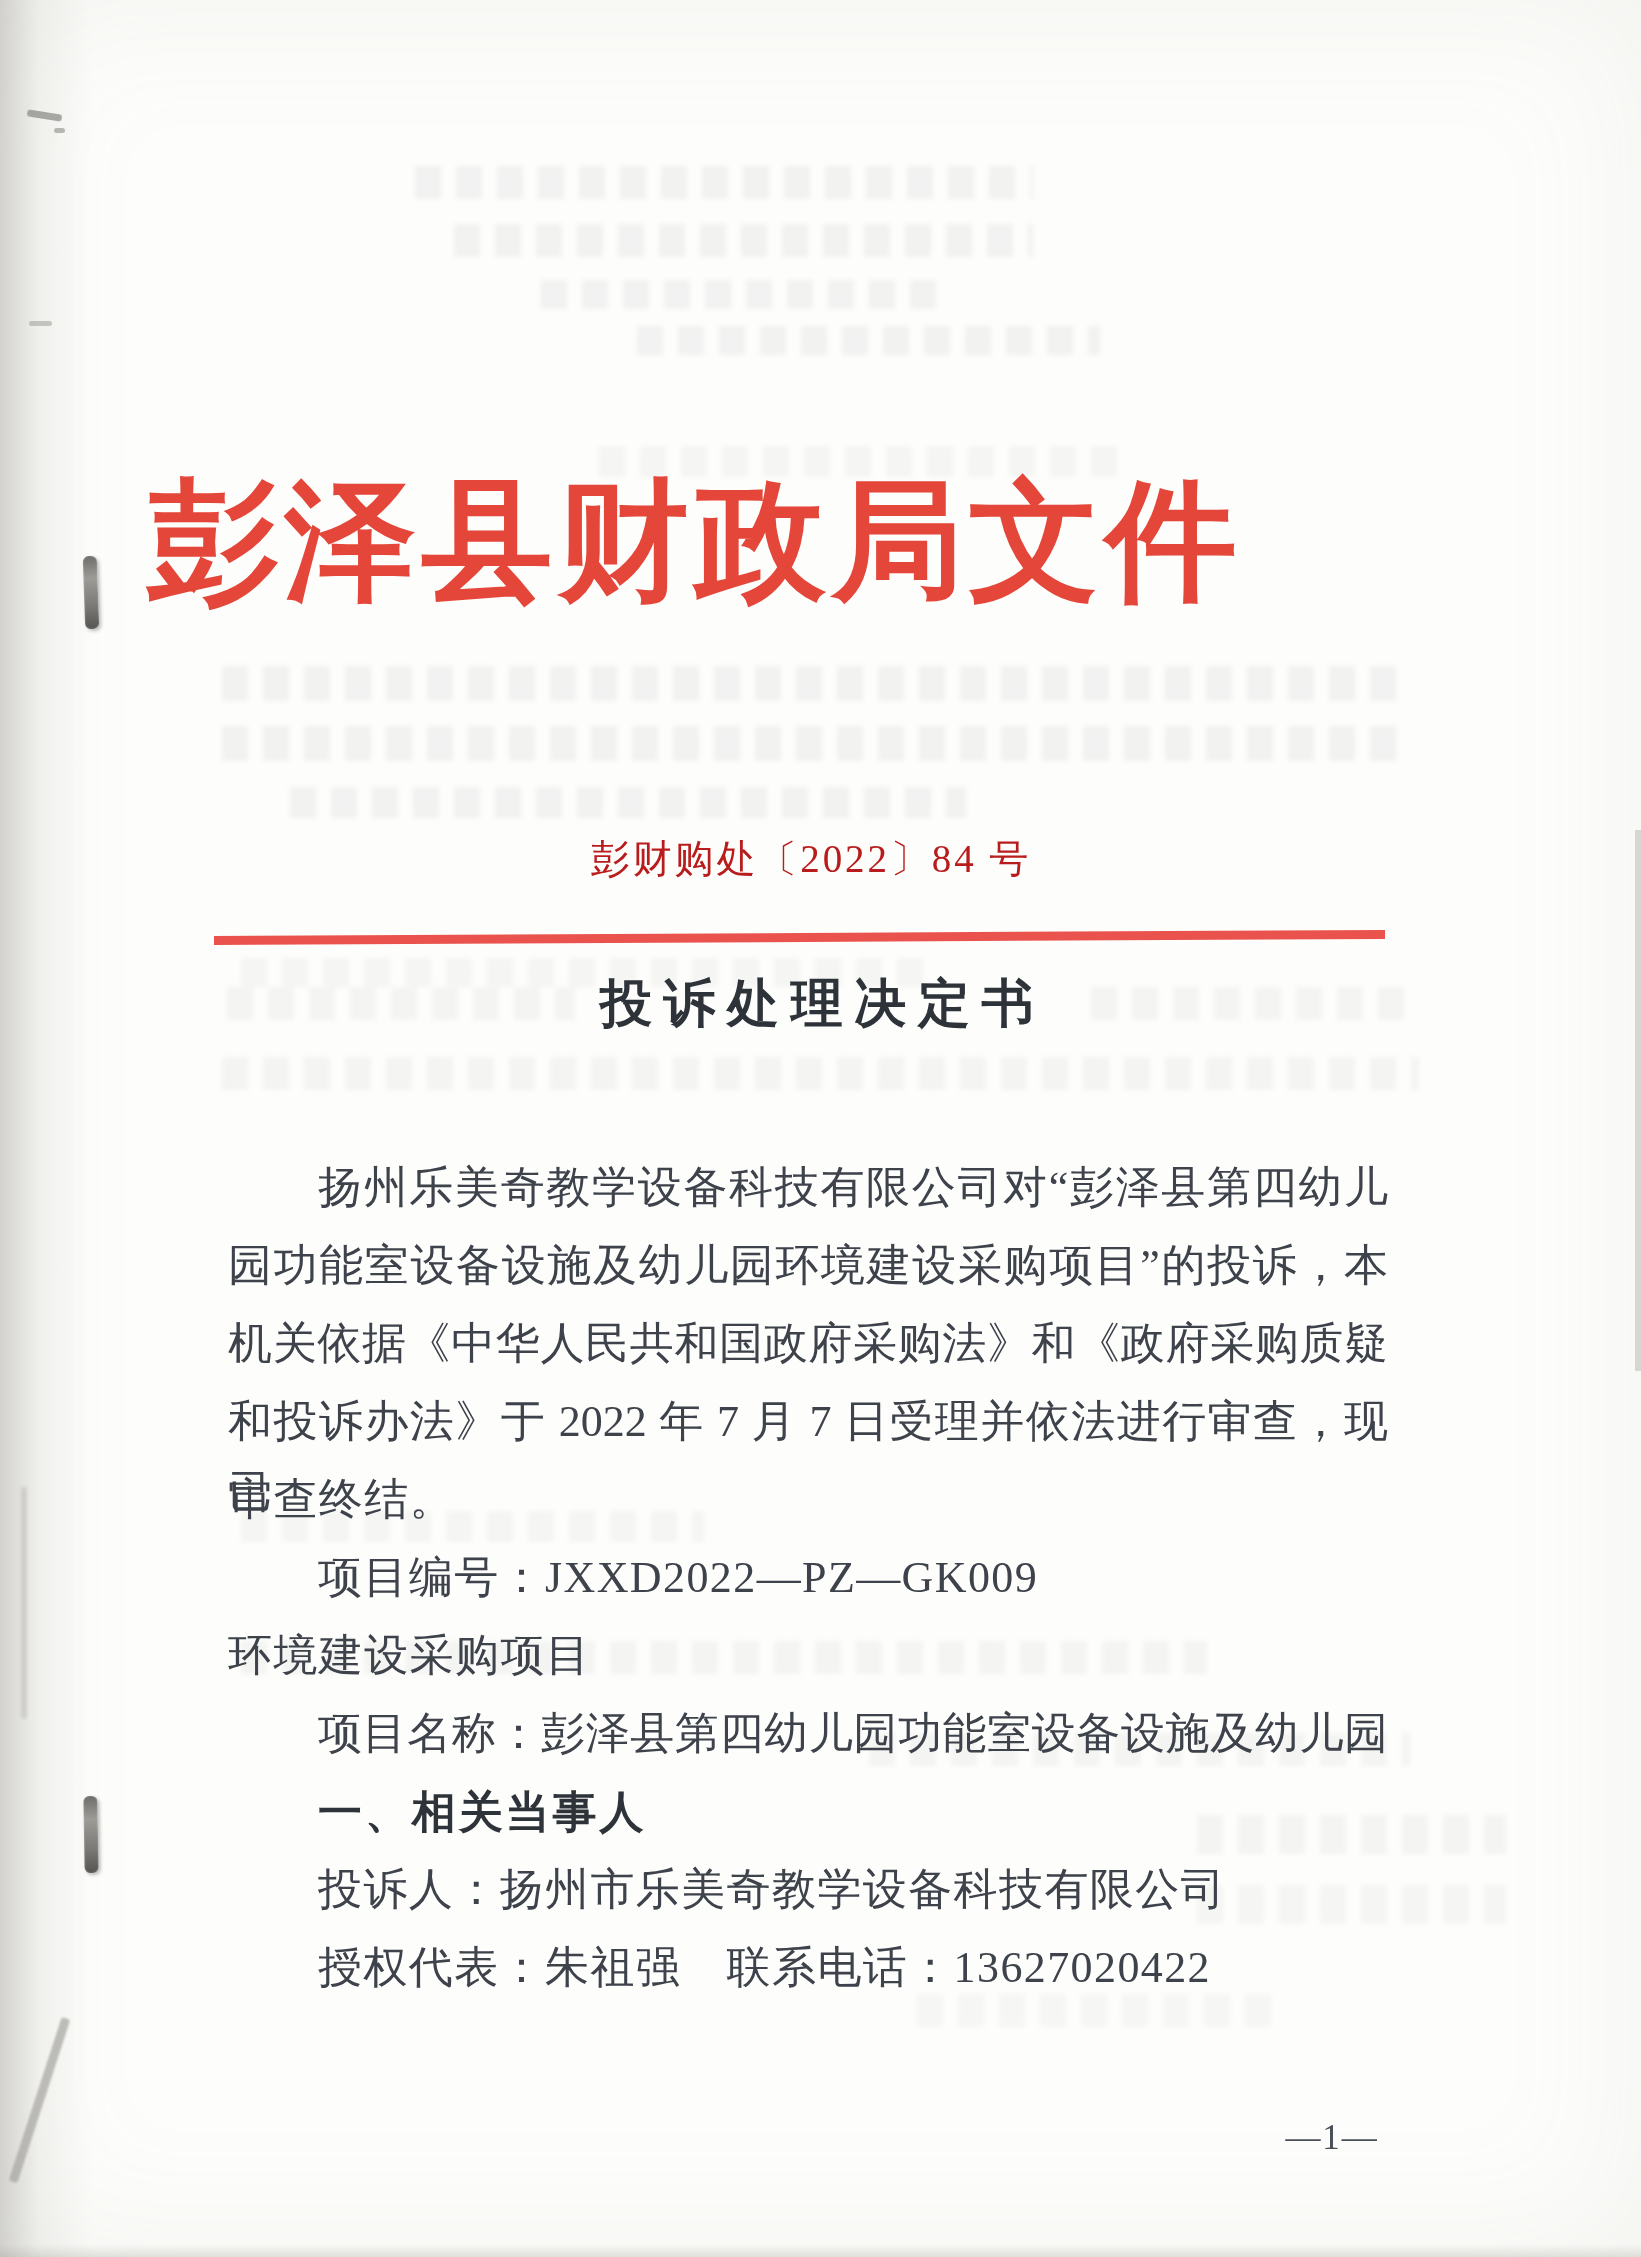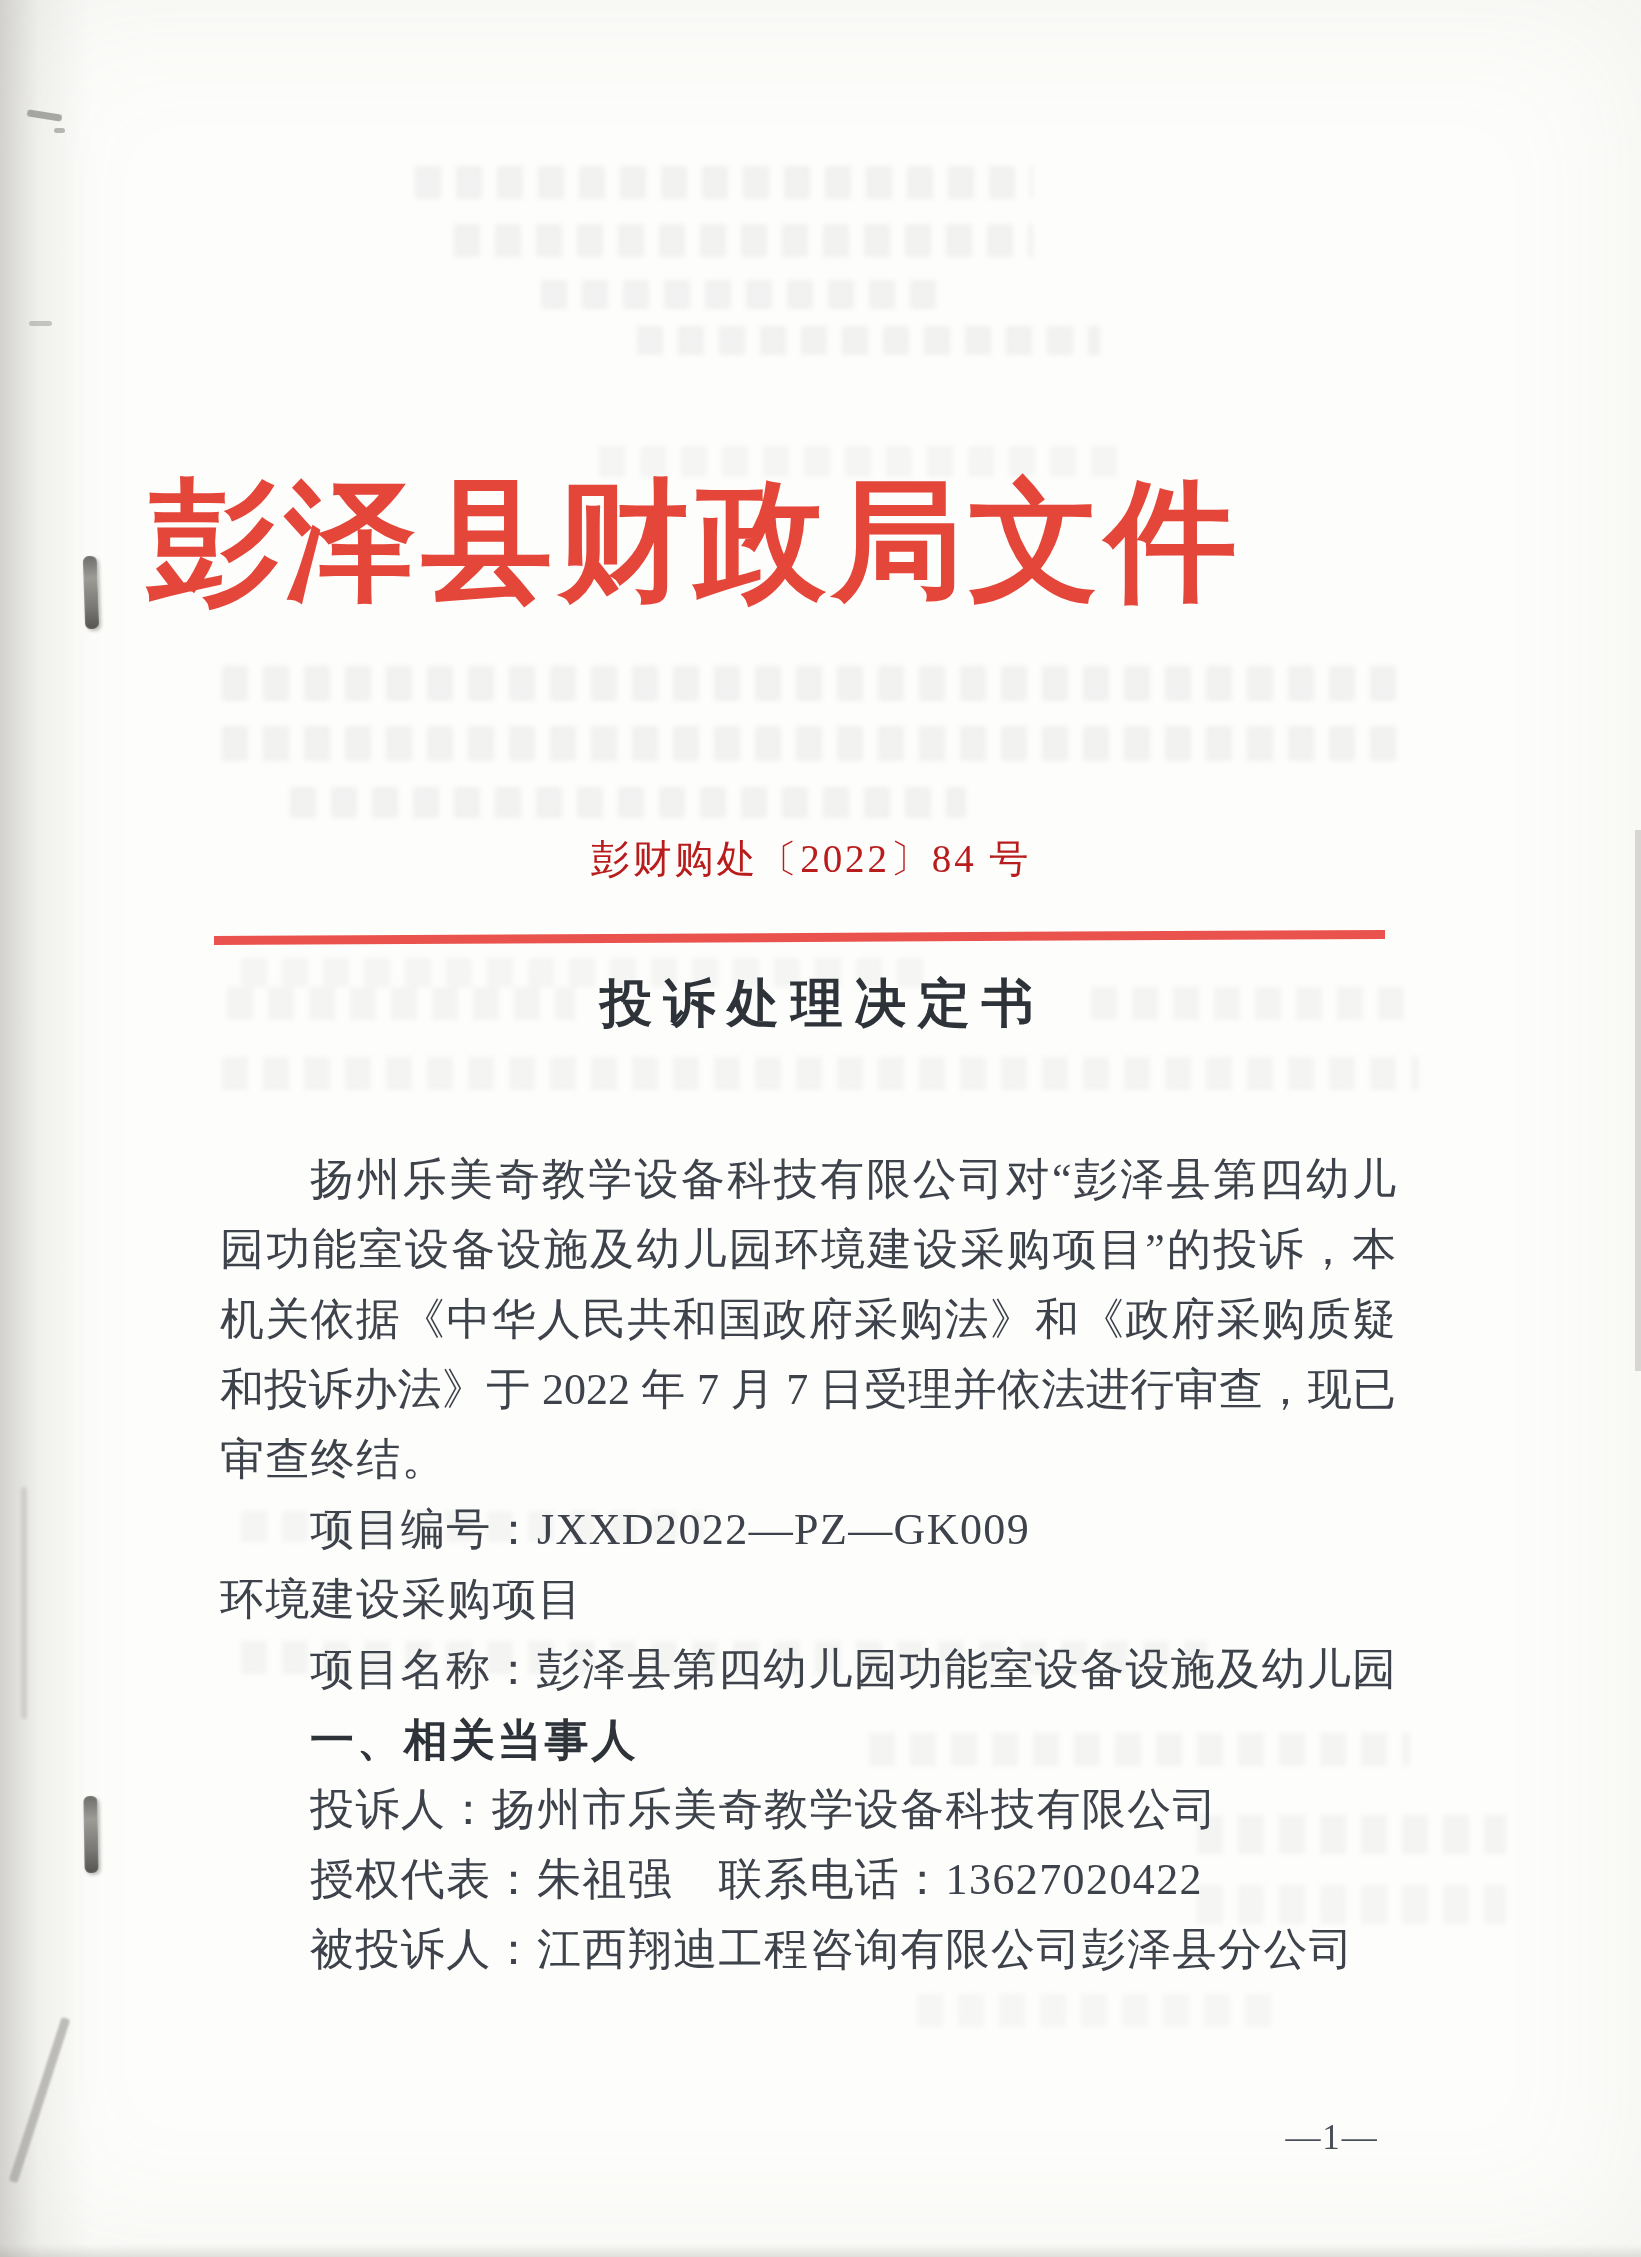--- a/index.html
+++ b/index.html
@@ -53,21 +53,21 @@
   .doc-title{
     position:absolute;left:0;top:967px;width:1641px;margin:2px;
     text-align:center;font-size:52px;font-weight:600;letter-spacing:11.6px;
     color:var(--heading-ink,#2e333a);
   }
   
   .body{
     position:absolute;left:220px;top:1145px;width:1176px;
     font-size:44px;color:var(--ink,#3d424b);
   }
-  .line{margin:0;height:70px;line-height:70px;white-space:nowrap;letter-spacing:1.4px;}
+  .line{margin:8px;height:70px;line-height:70px;white-space:nowrap;letter-spacing:1.4px;}
   .line.fill{white-space:normal;text-align:justify;text-align-last:justify;text-justify:inter-character;letter-spacing:0;}
   .line.indent{text-indent:90px;}
   .line.heading{
     font-family:"Liberation Sans","DejaVu Sans",sans-serif;
     font-weight:bold;color:var(--heading-ink,#2e333a);letter-spacing:2.9px;
   }
   .page-number{
     position:absolute;left:1255px;top:2118px;width:154px;text-align:center;
     font-size:35px;letter-spacing:1.9px;color:#4a4f57;
   }
@@ -118,19 +118,18 @@
     <p class="line fill">园功能室设备设施及幼儿园环境建设采购项目”的投诉，本</p>
     <p class="line fill">机关依据《中华人民共和国政府采购法》和《政府采购质疑</p>
     <p class="line fill">和投诉办法》于 2022 年 7 月 7 日受理并依法进行审查，现已</p>
     <p class="line">审查终结。</p>
     <p class="line indent">项目编号：JXXD2022—PZ—GK009</p>
     <p class="line">环境建设采购项目</p>
     <p class="line indent fill">项目名称：彭泽县第四幼儿园功能室设备设施及幼儿园</p>
     <p class="line indent heading">一、相关当事人</p>
     <p class="line indent">投诉人：扬州市乐美奇教学设备科技有限公司</p>
     <p class="line indent">授权代表：朱祖强　联系电话：13627020422</p>
-    <p class="line indent">被投诉人：江西翔迪工程咨询有限公司彭泽县分公司</p>
   </div>
 
   <div class="page-number">—1—</div>
 
 </div>
 
 
 </body></html>

